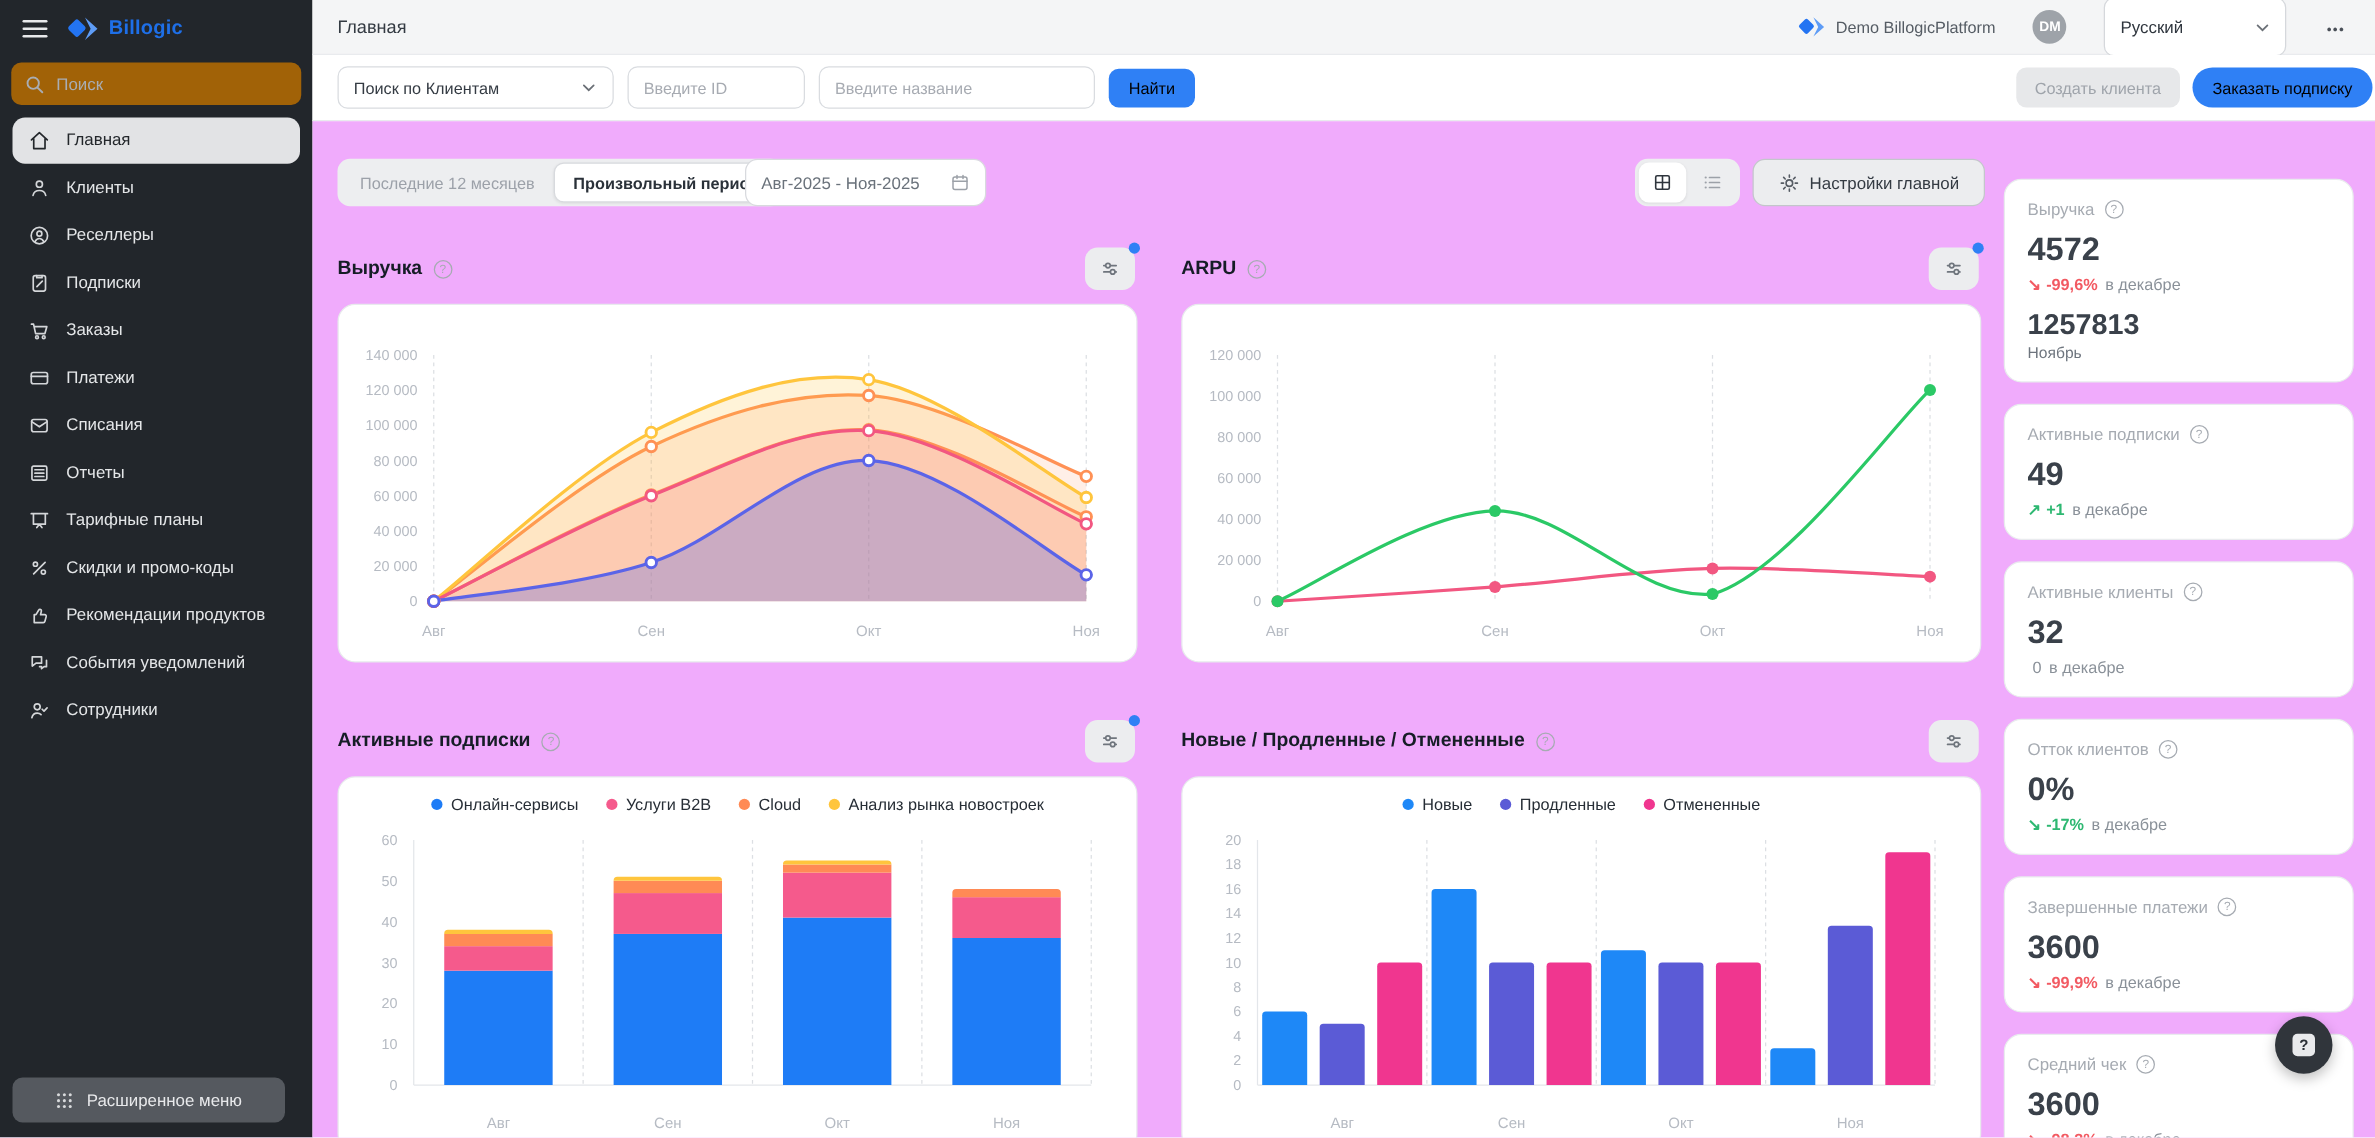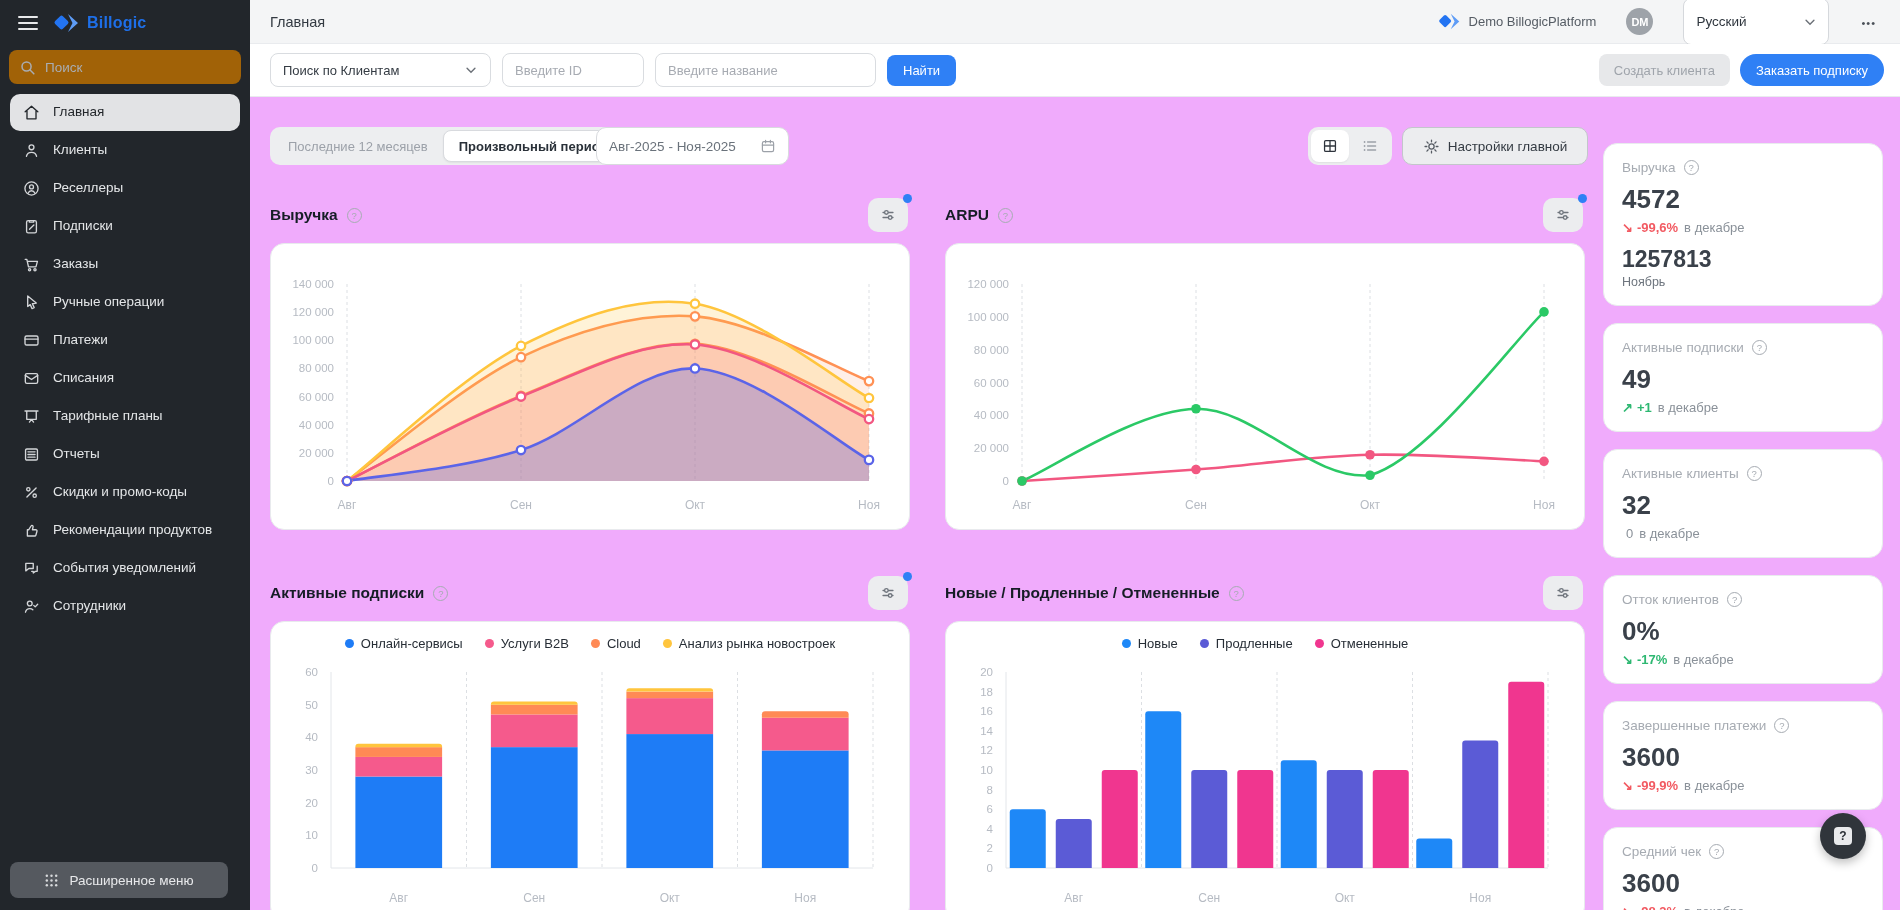--- a/index.html
+++ b/index.html
@@ -39,28 +39,28 @@
   .avatar { width:27px; height:27px; border-radius:50%; background:#9EA3A9; color:#fff; font-size:11px;
     font-weight:bold; display:flex; align-items:center; justify-content:center; cursor:pointer; }
   .lang-select { height:47px; min-width:146px; background:#fff; border:1px solid #D5D8DC; border-radius:8px;
     display:flex; align-items:center; justify-content:space-between; padding:0 11px 0 12px;
     font-size:13.5px; color:#2F363E; cursor:pointer; }
   .dots-btn { color:#4A5058; font-size:17px; cursor:pointer; padding:0 2px; }
   .dots-btn::after { content:"\2022\2022\2022"; letter-spacing:1px; font-size:11px; }
 
   
   .toolbar { position:absolute; left:250px; top:44px; right:0; height:53px; background:#fff;
-    border-bottom:1px solid #E9EBEE; display:flex; align-items:center; padding:0 16px 0 20px; }
+    border-bottom:1px solid #E9EBEE; display:flex; align-items:center; padding:0 2px 0 20px; }
   .tb-select { width:221px; height:34px; border:1px solid #D9DCE0; border-radius:8px; background:#fff;
     display:flex; align-items:center; justify-content:space-between; padding:0 12px; font-size:13px;
     color:#343B43; cursor:pointer; margin-right:11px; }
   .tb-input { height:34px; border:1px solid #D9DCE0; border-radius:8px; padding:0 12px; font-size:13px;
     color:#343B43; outline:none; margin-right:11px; }
   .tb-input::placeholder { color:#A7ABB2; }
-  .btn-primary { background:#2F80F5; color:#ffffff; border:none; border-radius:8px; height:31px;
+  .btn-primary { background:#2F80F5; color:#000000; border:none; border-radius:8px; height:31px;
     padding:0 16px; font-size:13px; cursor:pointer; font-family:inherit; }
   .tb-actions { margin-left:auto; display:flex; align-items:center; gap:10px; }
   .btn-muted { background:#E7E8EA; color:#9FA4AB; border:none; border-radius:8px; height:32px;
     padding:0 15px; font-size:13px; cursor:pointer; font-family:inherit; }
   .btn-primary.tall { height:32px;border-radius:16px; }
 
   
   .content { position:absolute; left:250px; top:97px; right:0; bottom:0; background:#f0abfc; }
 
   .seg-control { position:absolute; left:20px; top:30px; height:38px; background:#EDEEF0; border-radius:10px;
@@ -193,59 +193,51 @@
               <path d="M4 5.5h2.1L8.2 15h9.4l1.9-7H7"></path>
               <circle cx="9.6" cy="18.6" r="1.4"></circle>
               <circle cx="16.4" cy="18.6" r="1.4"></circle>
             </svg>
           </span>
           <span>Заказы</span>
         </div>
         <div class="nav-item">
           <span>
             <svg width="19" height="19" viewBox="0 0 24 24" fill="none" stroke-width="1.7" stroke-linecap="round" stroke-linejoin="round">
-              <path d="M7.2 3.8 18 12.6l-4.9 1 2.3 4.9-2.7 1.2-2.3-5L7.2 17z"></path>
-            </svg>
-          </span>
-          <span>Ручные операции</span>
-        </div>
-        <div class="nav-item">
-          <span>
-            <svg width="19" height="19" viewBox="0 0 24 24" fill="none" stroke-width="1.7" stroke-linecap="round" stroke-linejoin="round">
               <rect x="3.8" y="6.3" width="16.4" height="11.4" rx="2"></rect>
               <path d="M3.8 10.2h16.4"></path>
             </svg>
           </span>
           <span>Платежи</span>
         </div>
         <div class="nav-item">
           <span>
             <svg width="19" height="19" viewBox="0 0 24 24" fill="none" stroke-width="1.7" stroke-linecap="round" stroke-linejoin="round">
               <rect x="4.2" y="5.8" width="15.6" height="12.4" rx="2"></rect>
               <path d="m4.2 8 7.8 5.2L19.8 8"></path>
             </svg>
           </span>
           <span>Списания</span>
         </div>
         <div class="nav-item">
           <span>
             <svg width="19" height="19" viewBox="0 0 24 24" fill="none" stroke-width="1.7" stroke-linecap="round" stroke-linejoin="round">
-              <path d="M3.8 5h16.4M6 5v10.6h12V5M12 15.6l-2.6 3.4M12 15.6l2.6 3.4"></path>
-            </svg>
-          </span>
-          <span>Тарифные планы</span>
-        </div>
-        <div class="nav-item">
-          <span>
-            <svg width="19" height="19" viewBox="0 0 24 24" fill="none" stroke-width="1.7" stroke-linecap="round" stroke-linejoin="round">
               <rect x="4.5" y="5" width="15" height="14" rx="1.6"></rect>
               <path d="M7.5 8.6h9M7.5 12h9M7.5 15.4h9"></path>
             </svg>
           </span>
           <span>Отчеты</span>
+        </div>
+        <div class="nav-item">
+          <span>
+            <svg width="19" height="19" viewBox="0 0 24 24" fill="none" stroke-width="1.7" stroke-linecap="round" stroke-linejoin="round">
+              <path d="M3.8 5h16.4M6 5v10.6h12V5M12 15.6l-2.6 3.4M12 15.6l2.6 3.4"></path>
+            </svg>
+          </span>
+          <span>Тарифные планы</span>
         </div>
         <div class="nav-item">
           <span>
             <svg width="19" height="19" viewBox="0 0 24 24" fill="none" stroke-width="1.7" stroke-linecap="round" stroke-linejoin="round">
               <path d="M6.2 17.8 17.8 6.2"></path>
               <circle cx="8" cy="8" r="2.1"></circle>
               <circle cx="16" cy="16" r="2.1"></circle>
             </svg>
           </span>
           <span>Скидки и промо-коды</span>

